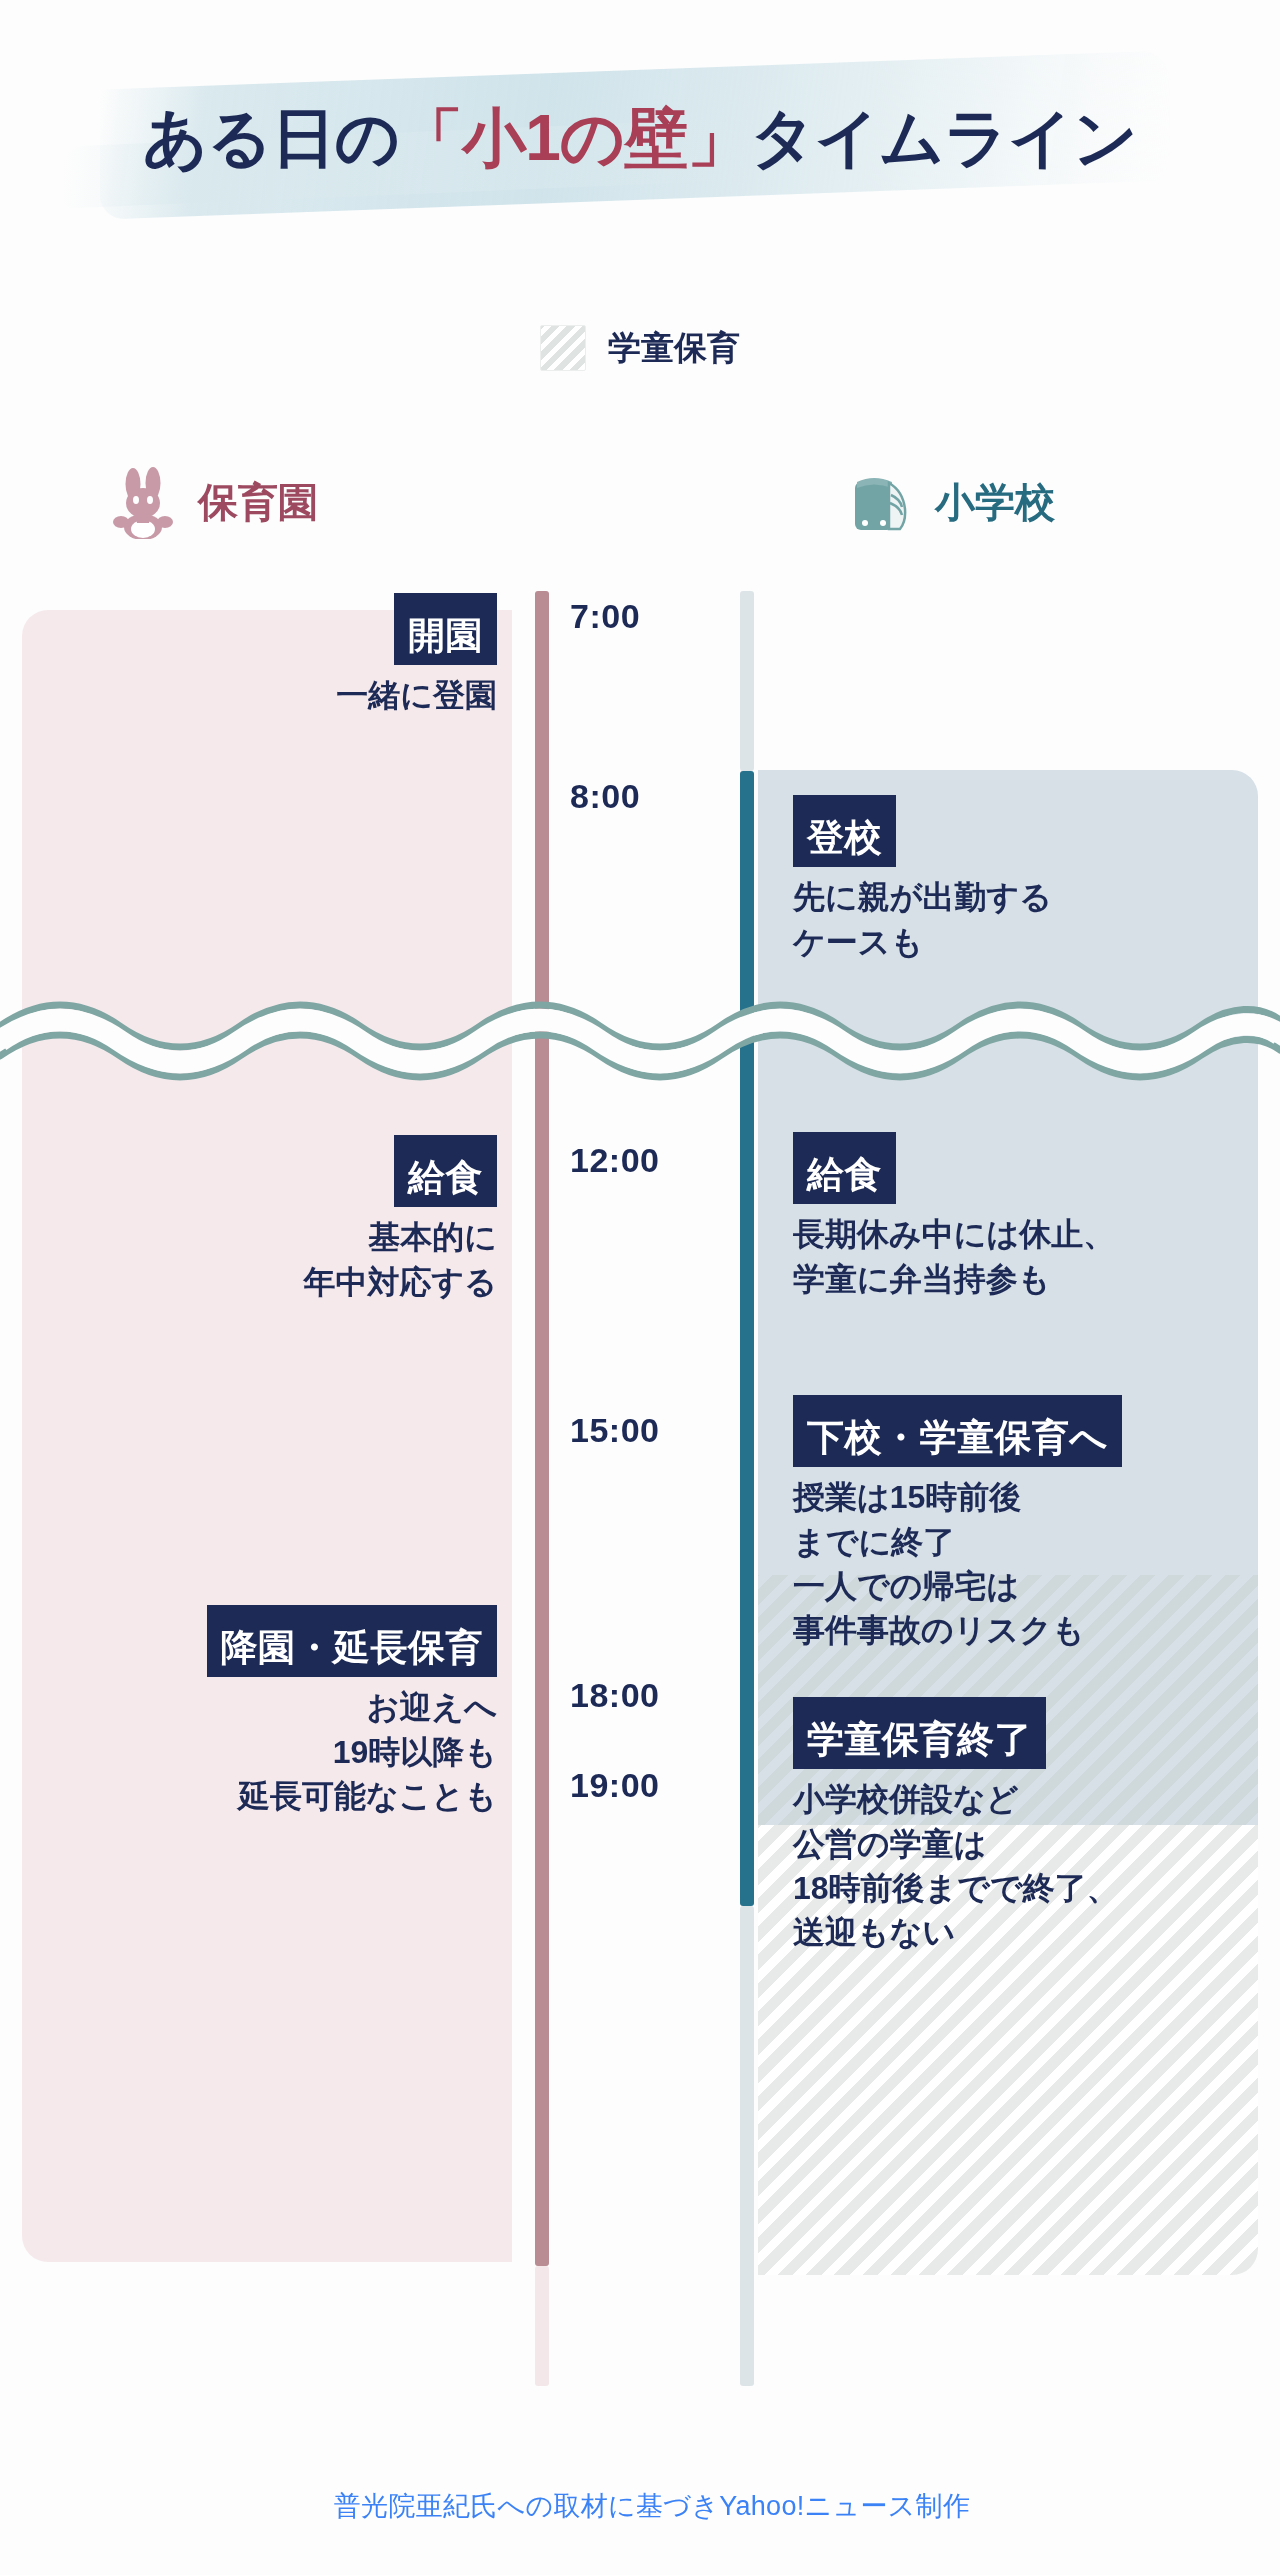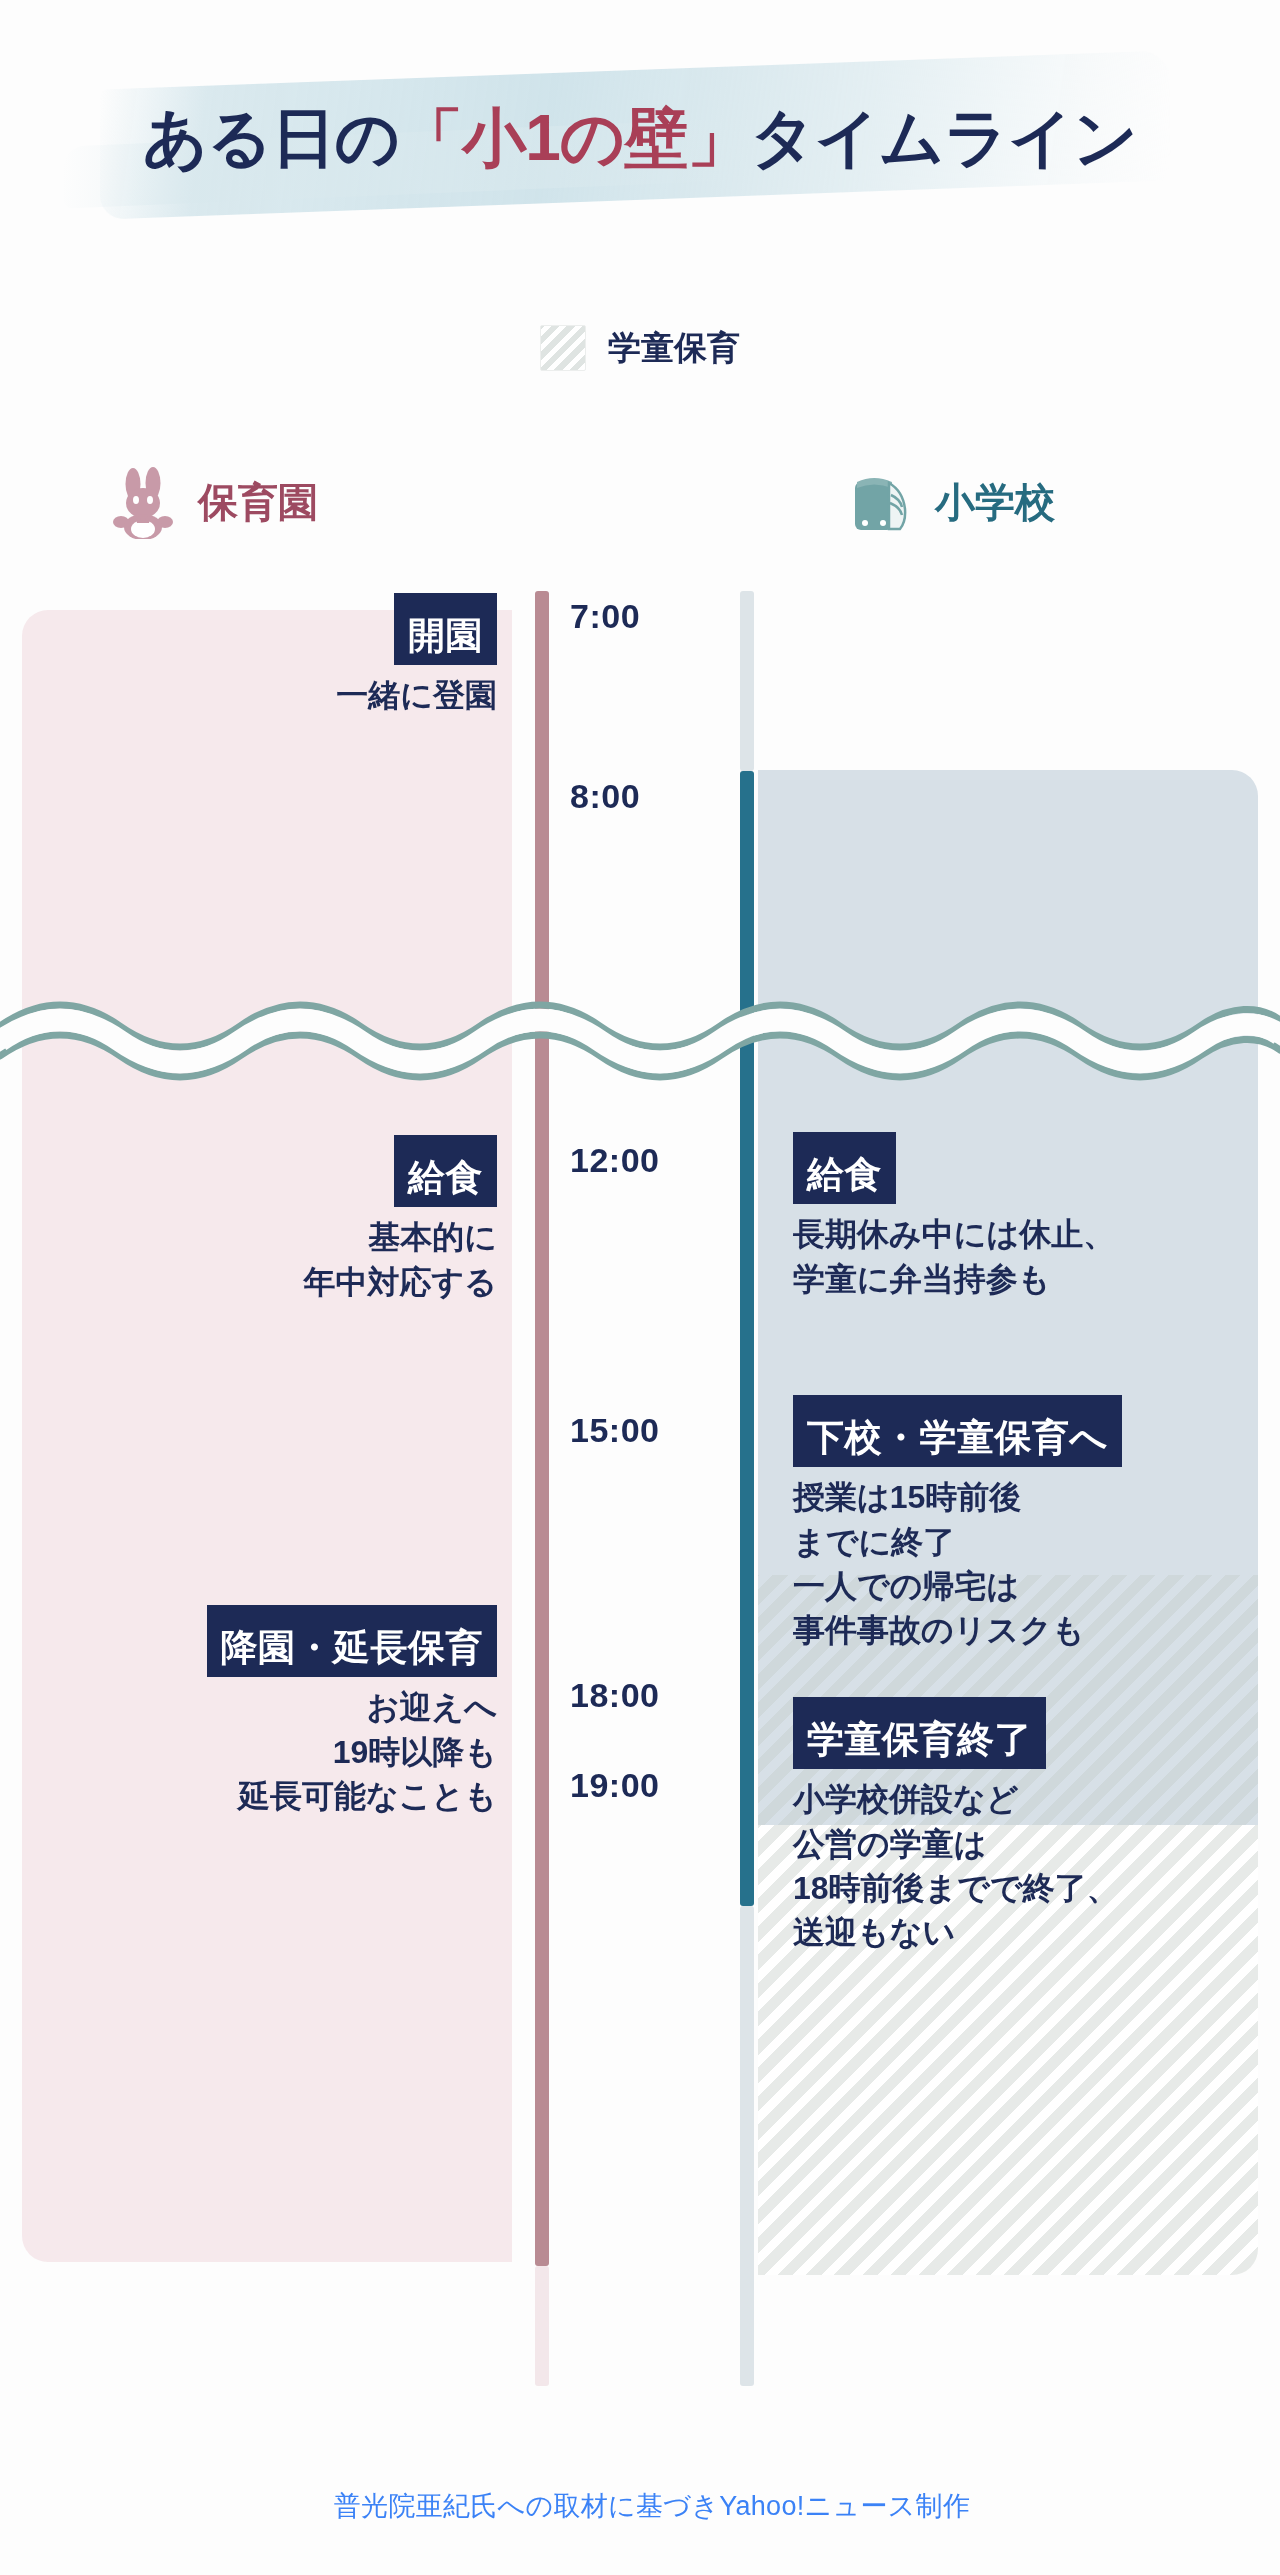--- a/index.html
+++ b/index.html
@@ -328,20 +328,25 @@
 年中対応する</div>
     </div>
 
     <div class="event left" style="left: 42px; top: 1030px; width: 455px;">
       <span class="badge">降園・延長保育</span>
       <div class="desc">お迎えへ
 19時以降も
 延長可能なことも</div>
     </div>
 
+    <div class="event right" style="left: 793px; top: 220px; width: 460px;">
+      <span class="badge">登校</span>
+      <div class="desc">先に親が出勤する
+ケースも</div>
+    </div>
 
     <div class="event right" style="left: 793px; top: 557px; width: 460px;">
       <span class="badge">給食</span>
       <div class="desc">長期休み中には休止、
 学童に弁当持参も</div>
     </div>
 
     <div class="event right" style="left: 793px; top: 820px; width: 470px;">
       <span class="badge">下校・学童保育へ</span>
       <div class="desc">授業は15時前後

